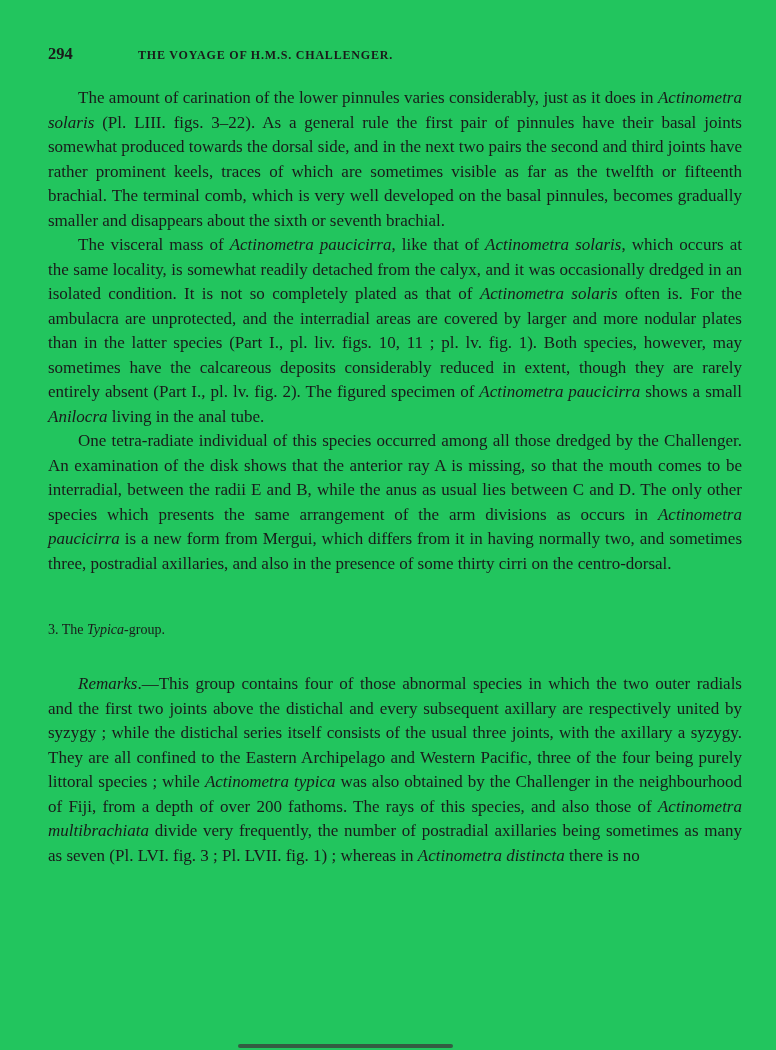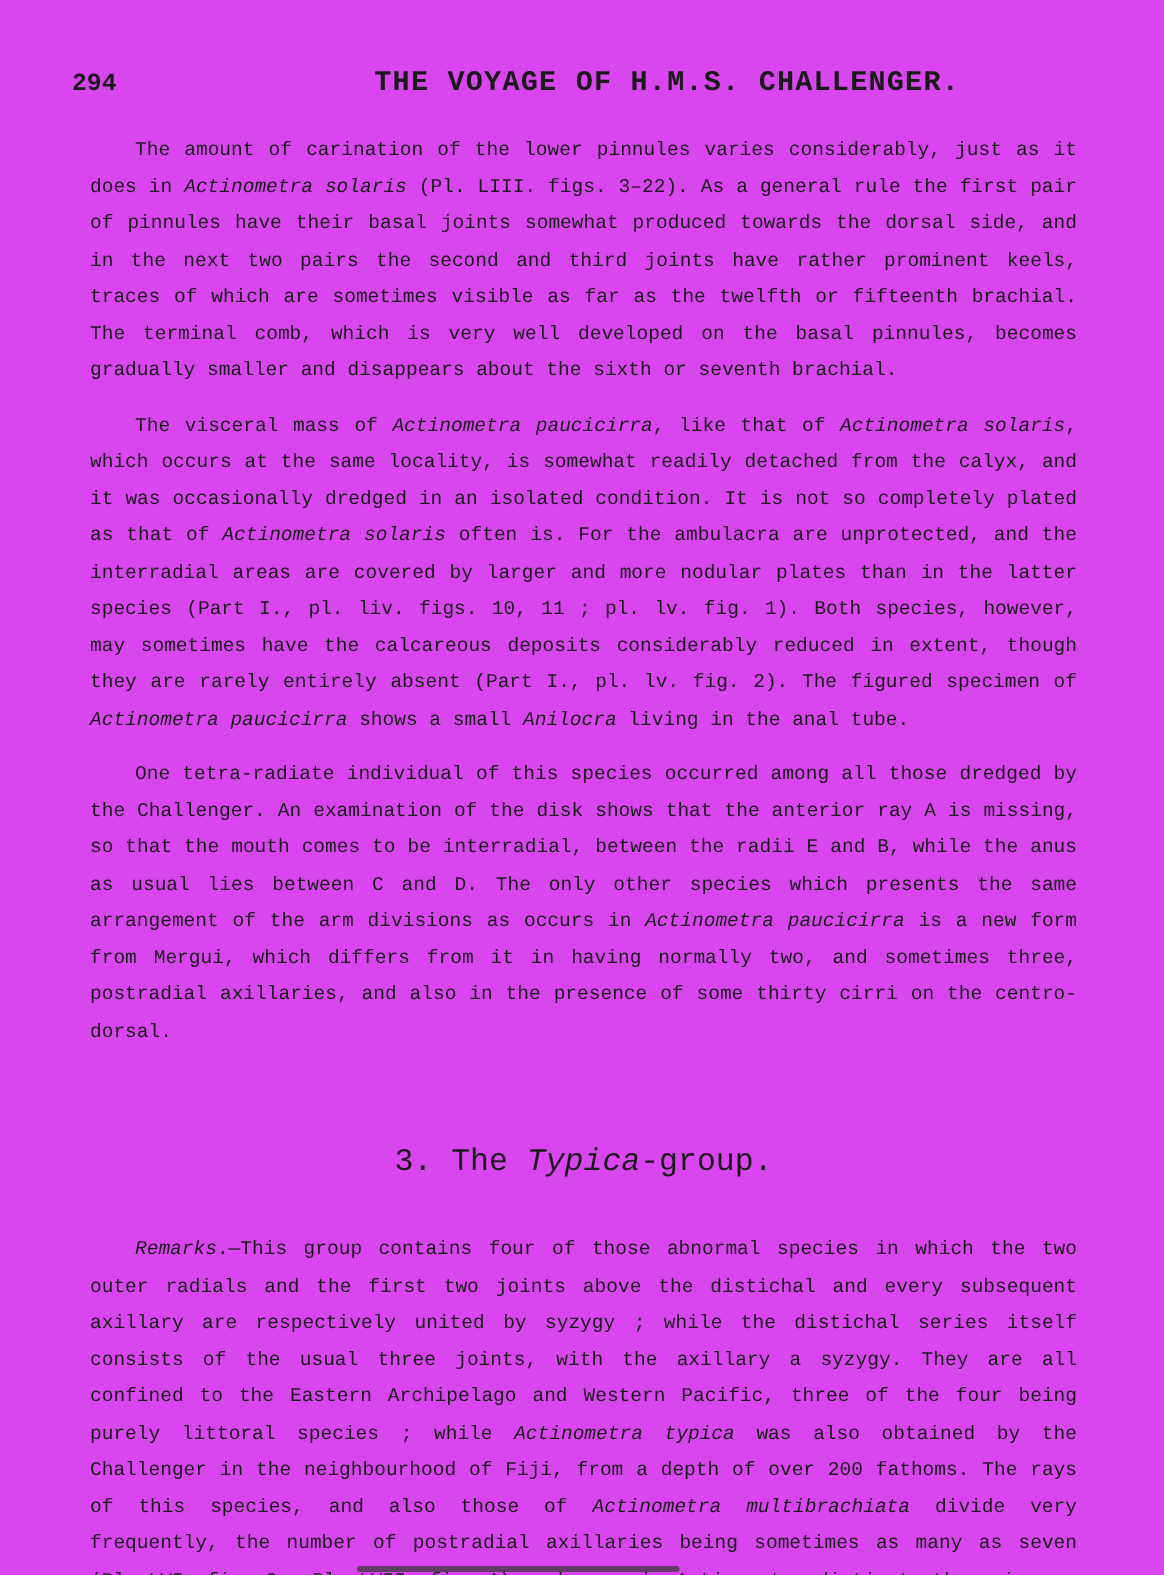--- a/index.html
+++ b/index.html
@@ -5,56 +5,55 @@
   html, body {
     margin: 0;
     padding: 0;
     background: #ffffff;
   }
   .page {
     position: relative;
     width: 776px;
     height: 1050px;
     margin: 0 auto;
-    background: #d946ef;
+    background: #22c55e;
     box-sizing: border-box;
-    padding: 44px 46px 0 48px;
-    font-family: Liberation Mono, monospace;
+    padding: 44px 34px 0 48px;
+    font-family: Liberation Serif, serif;
     color: #1a1a1a;
     overflow: hidden;
   }
   .header {
     display: grid;
     grid-template-columns: 90px 1fr 90px;
     align-items: baseline;
     margin-bottom: 22px;
   }
   .page-number {
     font-weight: bold;
     font-size: 16.5px;
   }
   .running-title {
-    text-align: right;
+    text-align: left;
     font-weight: bold;
-    font-size: 19px;
+    font-size: 12px;
     letter-spacing: 0.8px;
     white-space: nowrap;
   }
   .content p {
-    margin: 12px;
-    font-size: 13px;
+    margin: 0;
+    font-size: 17px;
     line-height: 24.5px;
     text-align: justify;
     text-indent: 30px;
   }
   .content h2 {
-    margin: 64px 0 34px 0;
-    font-size: 21px;
+    margin: 46px 0 34px 0;
+    font-size: 14px;
     font-weight: normal;
-    text-align: center;
     text-indent: 0;
   }
   .artifact {
     position: absolute;
     left: 238px;
     bottom: 2px;
     width: 215px;
     height: 4px;
     background: #3a3a3a;
     border-radius: 2px;

